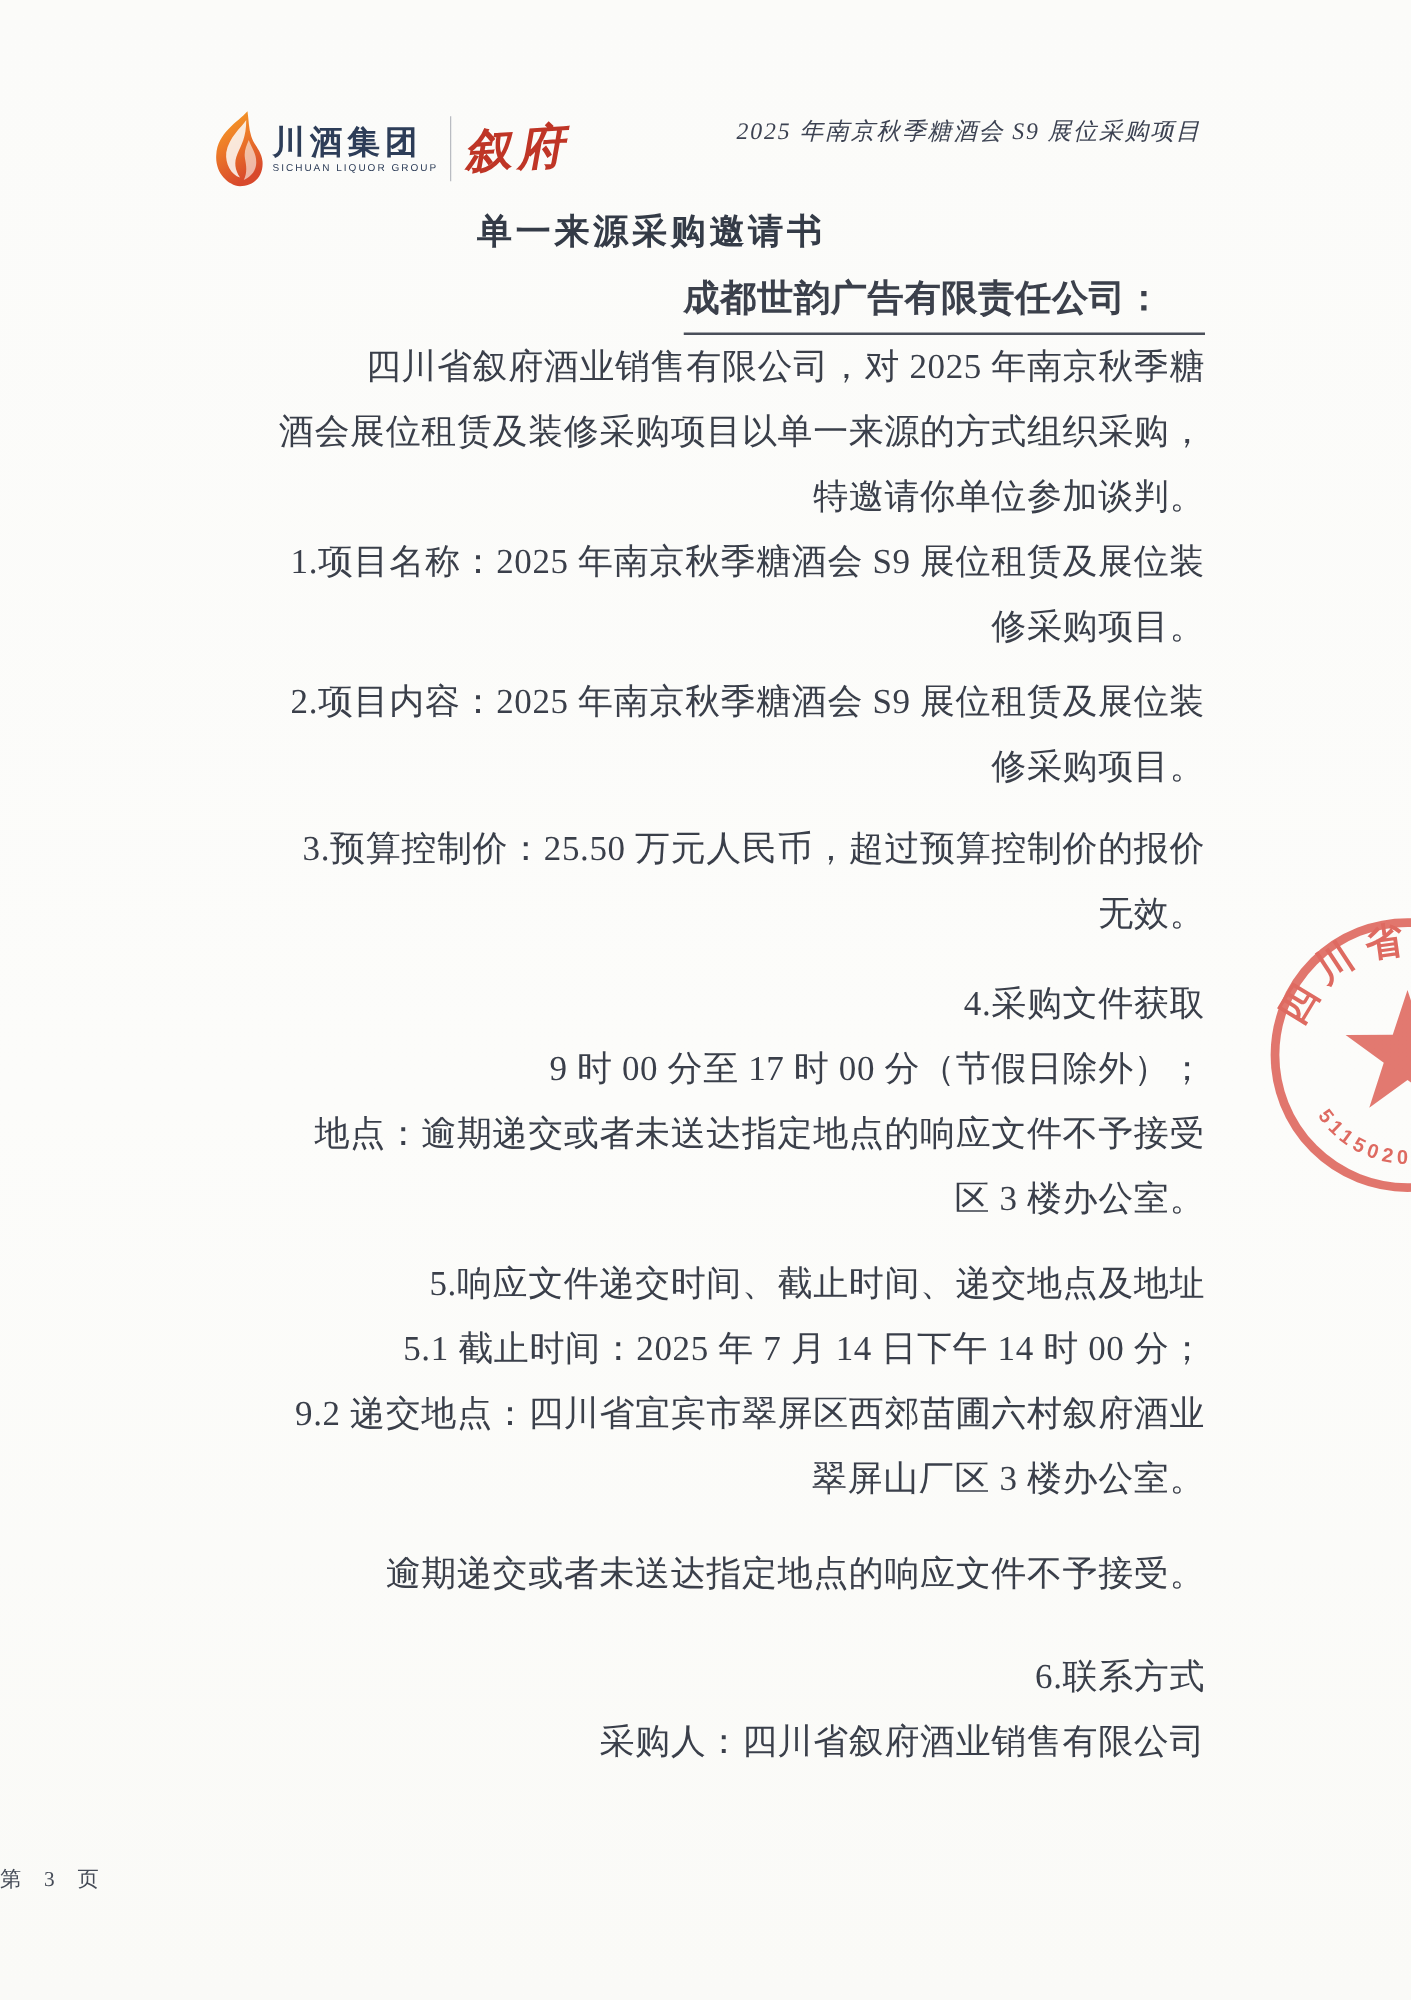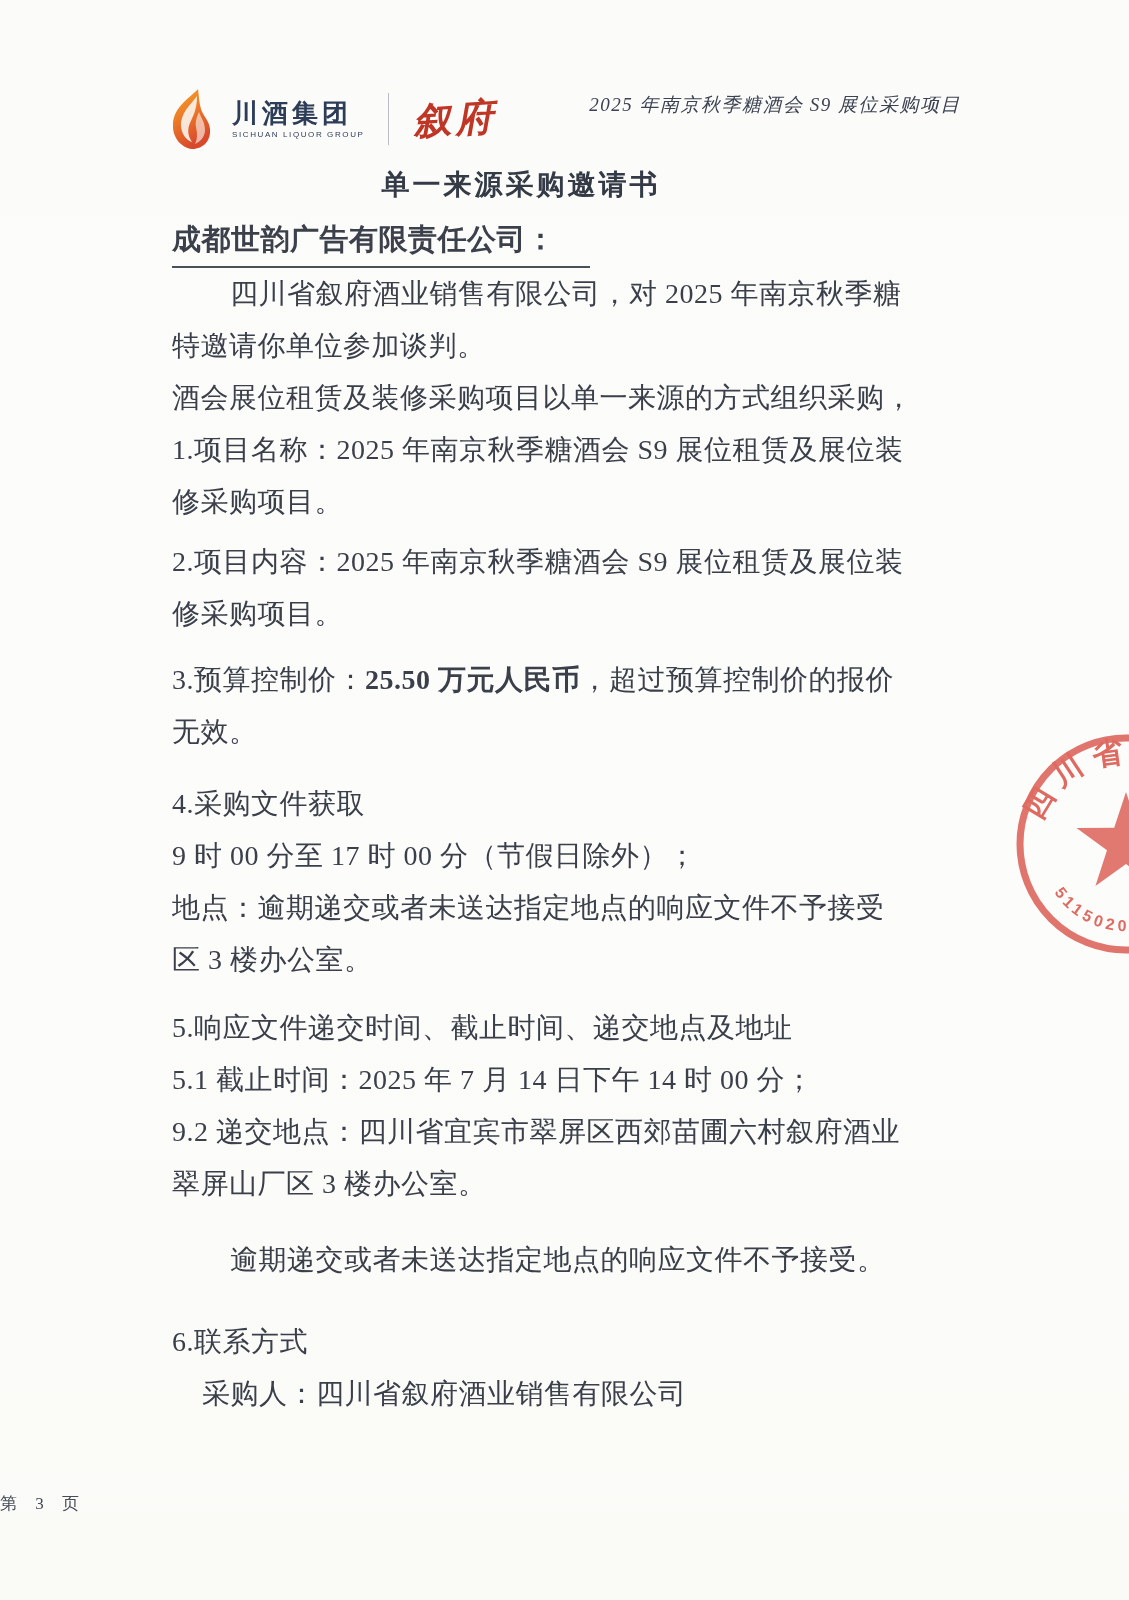--- a/index.html
+++ b/index.html
@@ -10,21 +10,21 @@
     position:relative;
   }
   .page{
     position:absolute;left:0;top:0;width:1129px;height:1600px;
     background:linear-gradient(180deg,#fbfbf9 0%,#fcfcfa 55%,#fafaf7 100%);
     overflow:hidden;
   }
   
   .logo{
     position:absolute;left:168px;top:84px;height:70px;
-    display:flex;align-items:center;gap:18px;
+    display:flex;align-items:center;gap:4px;
   }
   .flame{width:46px;height:62px;flex:0 0 auto;}
   .logo-text{display:flex;flex-direction:column;line-height:1;}
   .logo-cn{
     font-family:"Liberation Sans","DejaVu Sans",sans-serif;
     font-size:26px;font-weight:bold;color:#2d3d58;letter-spacing:4px;
   }
   .logo-en{
     font-family:"Liberation Sans","DejaVu Sans",sans-serif;
     font-size:8px;color:#2d3d58;letter-spacing:1.6px;margin-top:5px;
@@ -42,37 +42,37 @@
   
   .doc-title{
     position:absolute;left:0;top:166px;width:1042px;text-align:center;
     font-family:"Liberation Sans","DejaVu Sans",sans-serif;
     font-size:28px;font-weight:bold;color:#32384400;
     color:#343b47;letter-spacing:3px;
   }
   
   .body-block{
     position:absolute;left:172px;top:214px;width:792px;
-    font-size:28px;color:#3a3f4a;letter-spacing:0.5px;
+    font-size:28px;color:#3a3f4a;letter-spacing:0.5px;text-align:right;
   }
   .line{line-height:52px;white-space:nowrap;}
   .indent-2{padding-left:58px;}
   .indent-1{padding-left:30px;}
   .g8{margin-top:8px;}
   .g14{margin-top:14px;}
   .g16{margin-top:16px;}
   .g20{margin-top:20px;}
   .g24{margin-top:24px;}
   .g30{margin-top:30px;}
   .recipient{
     font-weight:600;font-size:29px;color:#3b404b;
     display:inline-block;border-bottom:2px solid #4a4f5a;
     padding:0 34px 4px 0;line-height:46px;
   }
-  .bold{font-weight:bold;}
+  .bold{font-weight:normal;}
   
   .stamp{
     position:absolute;left:996px;top:714px;width:260px;height:260px;
     opacity:0.88;pointer-events:none;
   }
   .stamp text{font-family:"Liberation Sans","DejaVu Sans",sans-serif;}
   .stamp-arc-text{font-size:30px;letter-spacing:9px;fill:#da564c;font-weight:bold;}
   .stamp-serial{font-size:16px;letter-spacing:4px;fill:#da564c;font-weight:bold;}
   
   .footer{
@@ -106,22 +106,22 @@
     <div class="logo-brand">叙府</div>
   </div>
 
   <div class="header-project">2025 年南京秋季糖酒会 S9 展位采购项目</div>
 
   <div class="doc-title">单一来源采购邀请书</div>
 
   <div class="body-block">
     <div class="line"><span class="recipient">成都世韵广告有限责任公司：</span></div>
     <div class="line indent-2">四川省叙府酒业销售有限公司，对 2025 年南京秋季糖</div>
+    <div class="line">酒会展位租赁及装修采购项目以单一来源的方式组织采购，</div>
     <div class="line">特邀请你单位参加谈判。</div>
-    <div class="line">酒会展位租赁及装修采购项目以单一来源的方式组织采购，</div>
     <div class="line">1.项目名称：2025 年南京秋季糖酒会 S9 展位租赁及展位装</div>
     <div class="line">修采购项目。</div>
     <div class="line g8">2.项目内容：2025 年南京秋季糖酒会 S9 展位租赁及展位装</div>
     <div class="line">修采购项目。</div>
     <div class="line g14"><span>3.预算控制价：</span><span class="bold">25.50 万元人民币</span><span>，超过预算控制价的报价</span></div>
     <div class="line">无效。</div>
     <div class="line g20">4.采购文件获取</div>
     <div class="line">9 时 00 分至 17 时 00 分（节假日除外）；</div>
     <div class="line">地点：逾期递交或者未送达指定地点的响应文件不予接受</div>
     <div class="line">区 3 楼办公室。</div>

